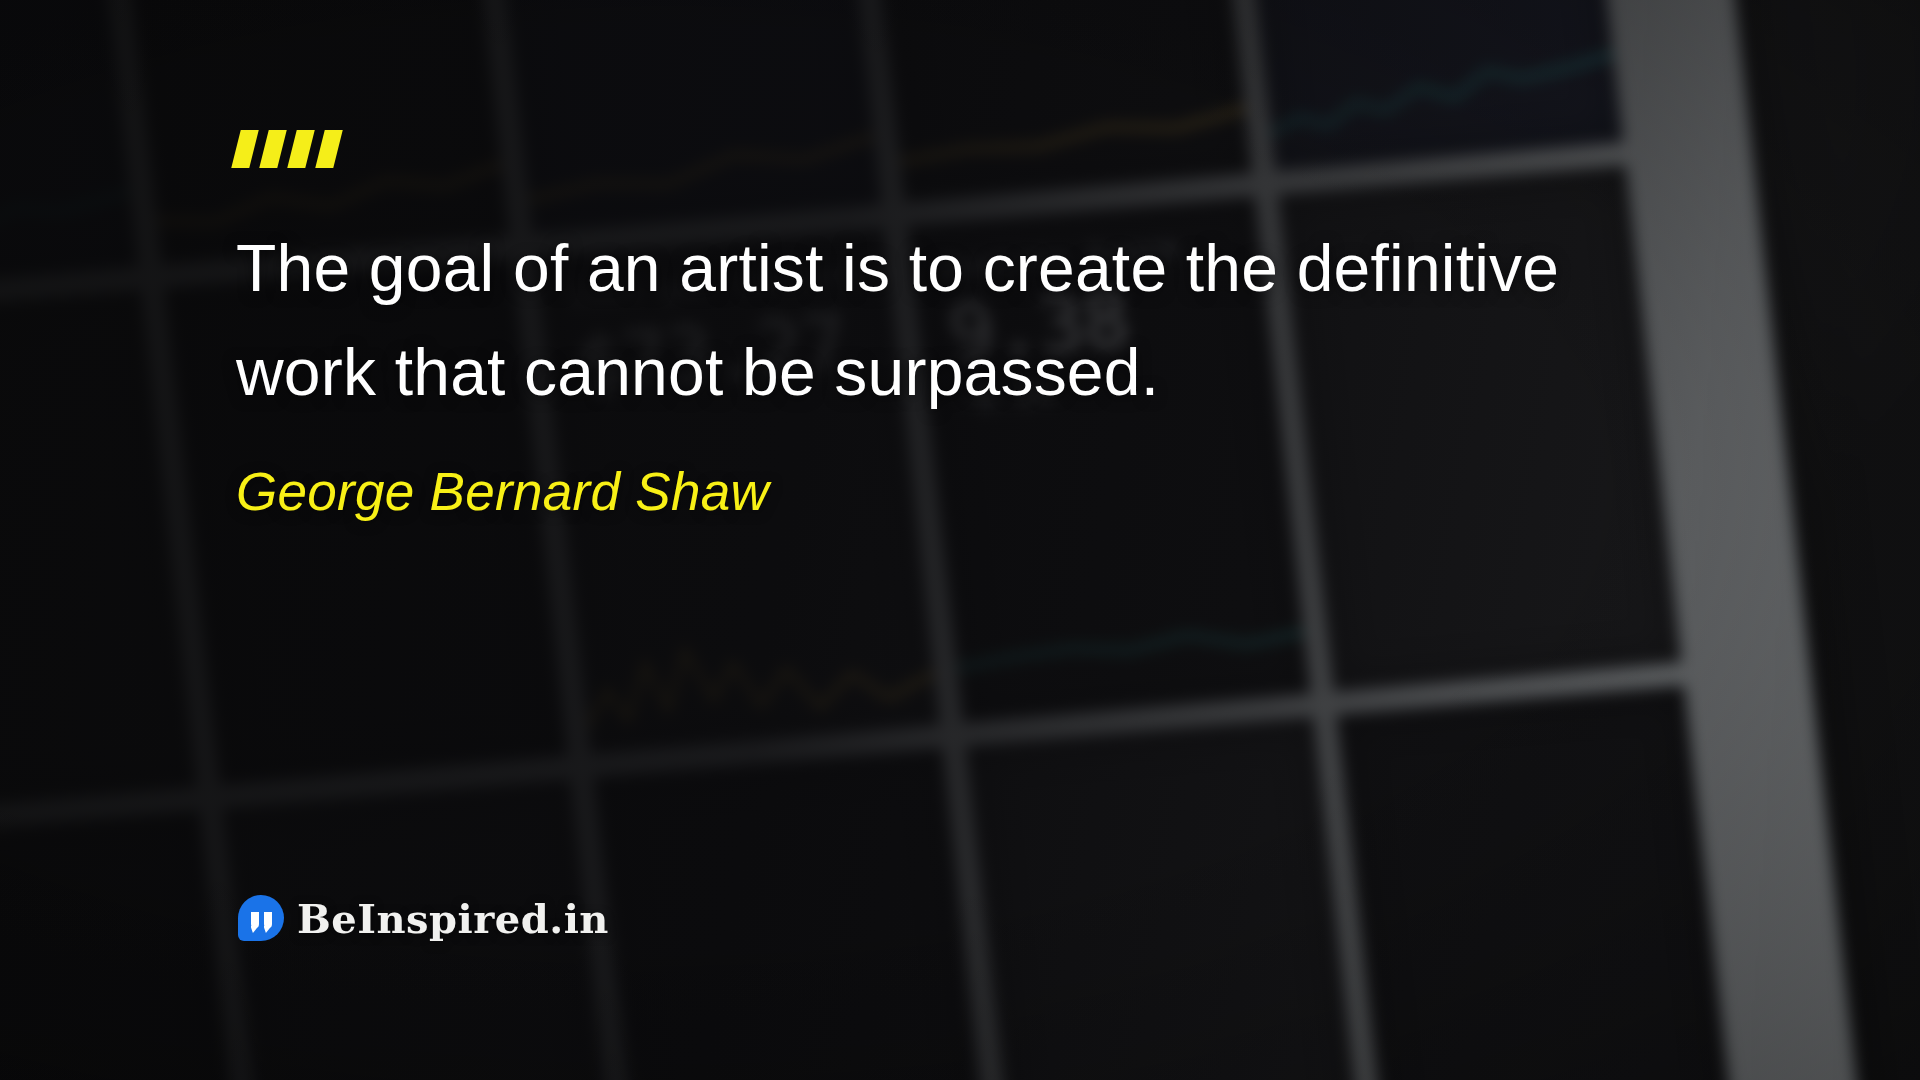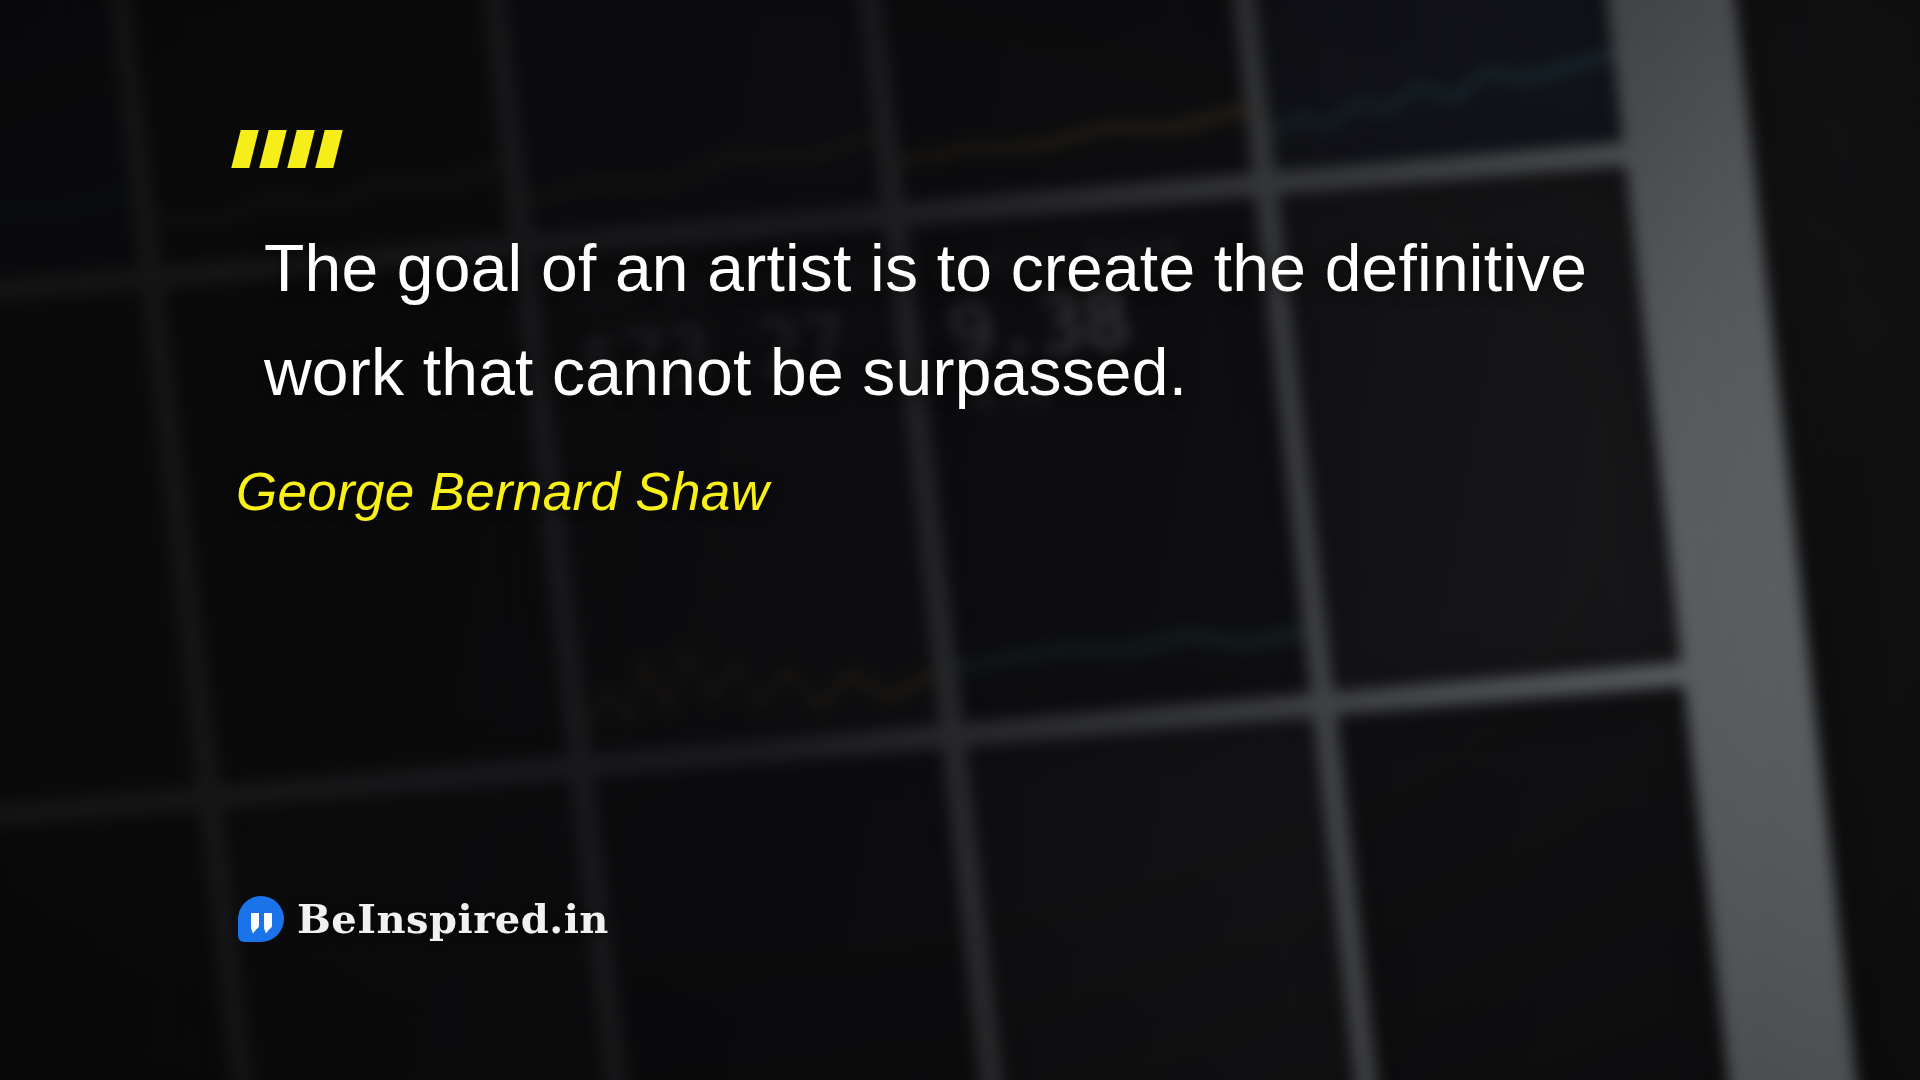--- a/index.html
+++ b/index.html
@@ -115,38 +115,37 @@
   }
 
   #quote-text {
     color:#ffffff;
     font-size:66px;
     font-weight:300;
     line-height:1.58;
     letter-spacing:.2px;
     max-width:1420px;
     text-shadow: 0 2px 14px rgba(0,0,0,.55);
-    margin-left: 28px;
   }
 
   #author {
     margin-top:36px;
     color:#f8f016;
     font-size:53px;
     font-style:italic;
     font-weight:400;
     letter-spacing:.3px;
     text-shadow: 0 2px 12px rgba(0,0,0,.5);
   }
 
   
   #brand {
     position:absolute;
     left:238px; top:895px;
-    display:flex; align-items:center; gap:13px;
+    display:flex; gap:13px;
   }
   .bubble {
     position:relative;
     width:46px; height:46px;
     background:#1a73e8;
     border-radius:50% 50% 50% 6px;
     display:flex; align-items:center; justify-content:center;
     flex:0 0 auto;
   }
   .bubble .marks { display:flex; gap:5px; margin-top:4px; }

